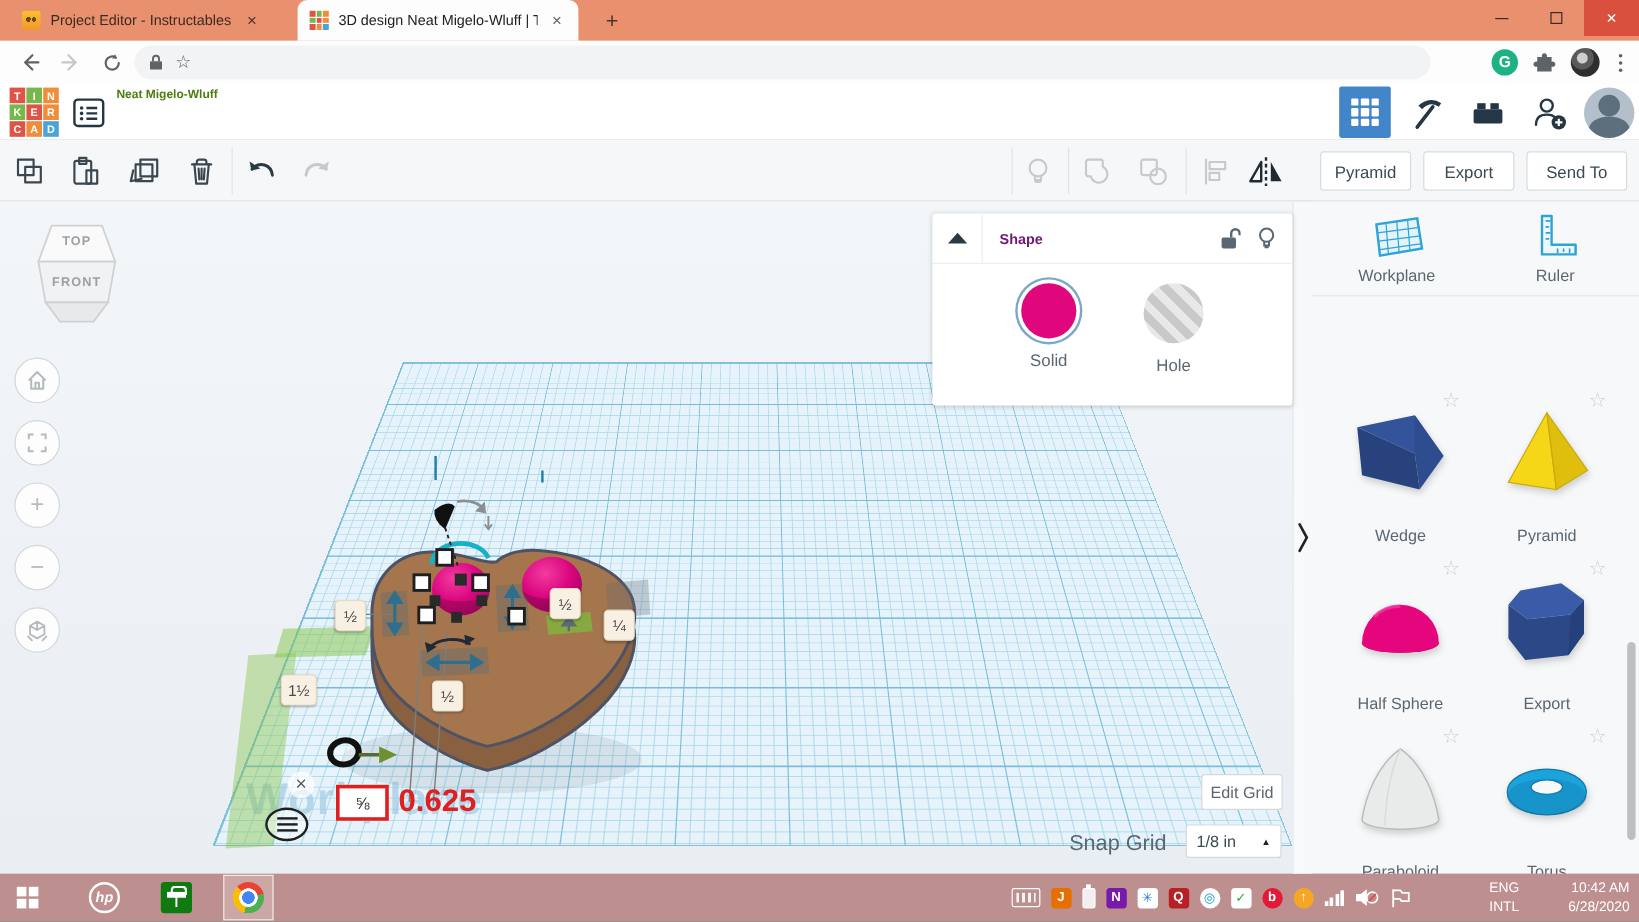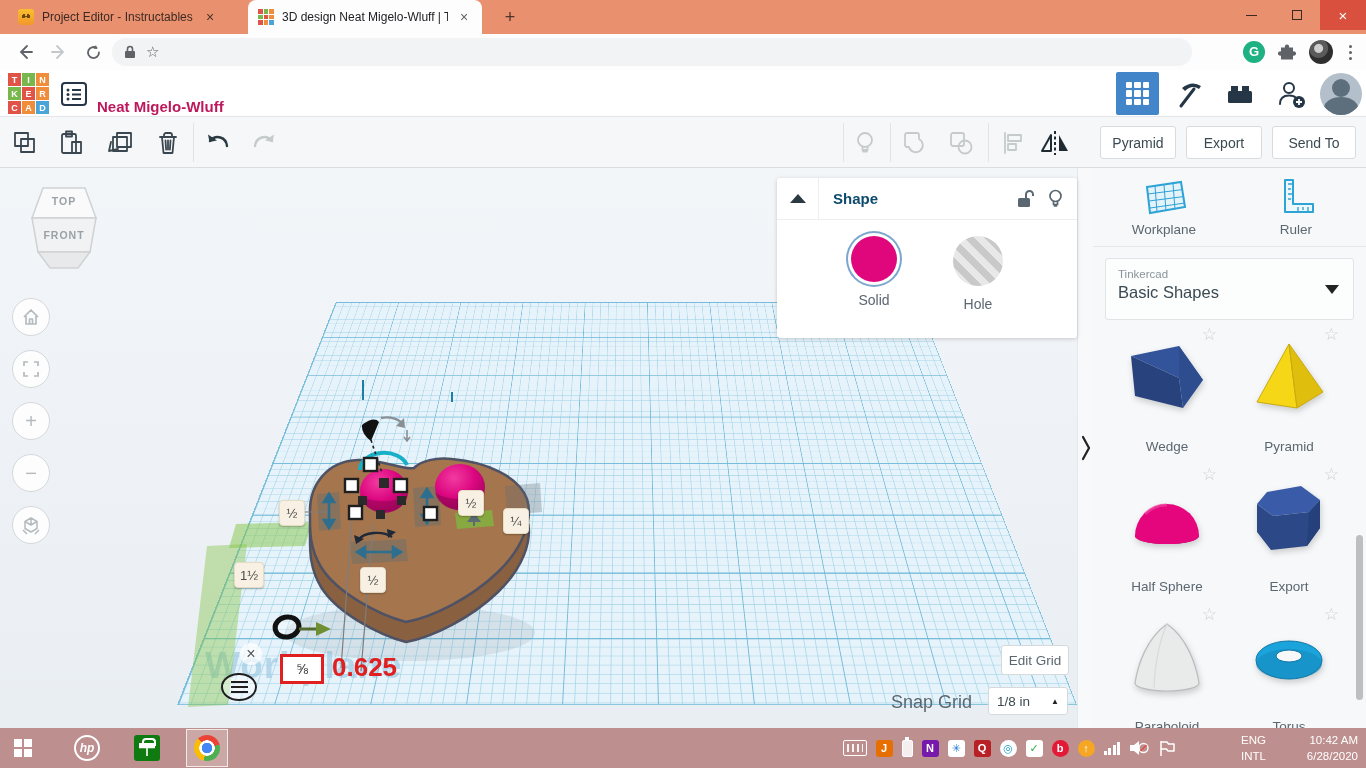--- a/index.html
+++ b/index.html
@@ -40,21 +40,21 @@
   .grammarly { width:22px; height:22px; border-radius:50%; background:#1db183; color:#fff; font-weight:bold; font-size:13px; text-align:center; line-height:22px; }
   .avatar-sm { width:24px; height:24px; border-radius:50%; background:radial-gradient(circle at 40% 35%, #cfcfcf 0 4px, #5a5a5a 5px 9px, #2e2e2e 10px); }
   .dots3 { display:flex; flex-direction:column; gap:3px; padding:0 4px; }
   .dots3 i { width:3px; height:3px; border-radius:50%; background:#5f6368; }
   
   .appheader { position:absolute; left:0; top:70px; width:1366px; height:47px; background:#fff; border-bottom:1px solid #e4e7e9; }
   .tklogo { position:absolute; left:8px; top:3px; width:41px; height:41px; display:grid; grid-template-columns:repeat(3,1fr); grid-template-rows:repeat(3,1fr); gap:1px; }
   .tklogo span { color:#fff; font-size:9px; font-weight:bold; display:flex; align-items:center; justify-content:center; }
   .lc-r{background:#df5447;} .lc-g{background:#77b74b;} .lc-o{background:#ef8d3b;} .lc-b{background:#4aa4d8;}
   .doclist-btn { position:absolute; left:60px; top:10px; width:28px; height:28px; }
-  .design-title { position:absolute; left:97px; top:28px; font-size:15px; font-weight:bold; color:#be185d; }
+  .design-title { position:absolute; left:97px; top:4px; font-size:10px; font-weight:bold; color:#4d7c0f; }
   .hdr-right { position:absolute; right:4px; top:2px; display:flex; align-items:center; gap:8px; height:43px; }
   .hdr-ico { width:43px; height:43px; display:flex; align-items:center; justify-content:center; }
   .hdr-grid-btn { background:#4285c8; border-radius:2px; }
   .hdr-grid-btn i { width:23px; height:23px; display:grid; grid-template-columns:repeat(3,1fr); grid-template-rows:repeat(3,1fr); gap:2px; }
   .hdr-grid-btn i b { background:#fff; border-radius:1px; }
   .avatar-lg { width:42px; height:42px; border-radius:50%; background:#b3bfca; overflow:hidden; position:relative; }
   .avatar-lg::before { content:""; position:absolute; left:12px; top:6px; width:18px; height:18px; border-radius:50%; background:#5d6f7d; }
   .avatar-lg::after { content:""; position:absolute; left:4px; top:24px; width:34px; height:22px; border-radius:50%; background:#5d6f7d; }
   
   .edittoolbar { position:absolute; left:0; top:117px; width:1366px; height:51px; background:#f6f7f8; border-bottom:1px solid #dadedf; }
@@ -100,21 +100,21 @@
   .viewcube { position:absolute; left:28px; top:14px; z-index:4; }
   .navcol { position:absolute; left:12px; top:130px; z-index:4; display:flex; flex-direction:column; gap:14px; }
   .navbtn { width:38px; height:38px; border-radius:50%; border:1px solid #d3d7d9; background:#fdfdfd; color:#b4babe;
             display:flex; align-items:center; justify-content:center; font-size:20px; }
   
   .shape-panel { position:absolute; left:777px; top:10px; width:300px; height:160px; z-index:5; background:#fff; border-radius:3px;
                  box-shadow:0 1px 4px rgba(0,0,0,.18); }
   .sp-header { height:42px; display:flex; align-items:center; border-bottom:1px solid #eceeef; }
   .sp-collapse { width:42px; height:42px; border-right:1px solid #eceeef; display:flex; align-items:center; justify-content:center; }
   .sp-collapse i { width:0; height:0; border-left:8px solid transparent; border-right:8px solid transparent; border-bottom:9px solid #2b3a42; }
-  .sp-title { font-size:15px; font-weight:bold; color:#0c4a6e; margin-left:14px; flex:1; }
+  .sp-title { font-size:12px; font-weight:bold; color:#701a75; margin-left:14px; flex:1; }
   .sp-hicons { display:flex; gap:14px; margin-right:14px; }
   .sp-body { display:flex; justify-content:center; gap:56px; padding-top:16px; }
   .swatch-wrap { display:flex; flex-direction:column; align-items:center; gap:10px; }
   .swatch-solid { width:46px; height:46px; border-radius:50%; background:#e0077d; box-shadow:0 0 0 3px #fff, 0 0 0 5px #7ba7cc; }
   .swatch-hole { width:50px; height:50px; border-radius:50%;
      background:repeating-linear-gradient(45deg, #c9c9c9 0 7px, #e8e8e8 7px 14px); box-shadow:0 0 0 3px #fff; }
   .swatch-label { font-size:14px; color:#5b6770; }
   
   .sidebar { position:absolute; left:1093px; top:168px; width:273px; height:560px; background:#f7f8f9; }
   .sb-toolrow { position:absolute; left:0; top:10px; width:100%; display:flex; }
@@ -567,25 +567,20 @@
       <div class="sb-tool">
         <svg width="46" height="38" viewBox="0 0 46 38">
           <path d="M12 2 h8 v24 h20 v8 H12 Z" fill="#eef7fb" stroke="#2ea3d6" stroke-width="2" stroke-linejoin="round"></path>
           <path d="M15 6 h4 M15 11 h3 M15 16 h4 M15 21 h3 M25 29 v4 M30 29 v3 M35 29 v4 M40 29 v3" stroke="#2ea3d6" stroke-width="1.4"></path>
         </svg>
         <span class="sb-label">Ruler</span>
       </div>
     </div>
     <div class="sb-divider"></div>
 
-    <div class="sb-dd">
-      <div class="brand">Tinkercad</div>
-      <div class="libname">Basic Shapes</div>
-      <i class="caret"></i>
-    </div>
 
     <div class="shape-cell" style="left:18px; top:158px">
       <span class="shape-star">☆</span>
       <svg class="shape-art" viewBox="0 0 84 76">
         <polygon points="6,16 10,56 58,68 54,38" fill="#27427c"></polygon>
         <polygon points="6,16 54,6 78,40 54,38" fill="#33549a"></polygon>
         <polygon points="54,6 78,40 58,68 54,38" fill="#2e4d8e"></polygon>
       </svg>
       <div class="shape-name">Wedge</div>
     </div>

